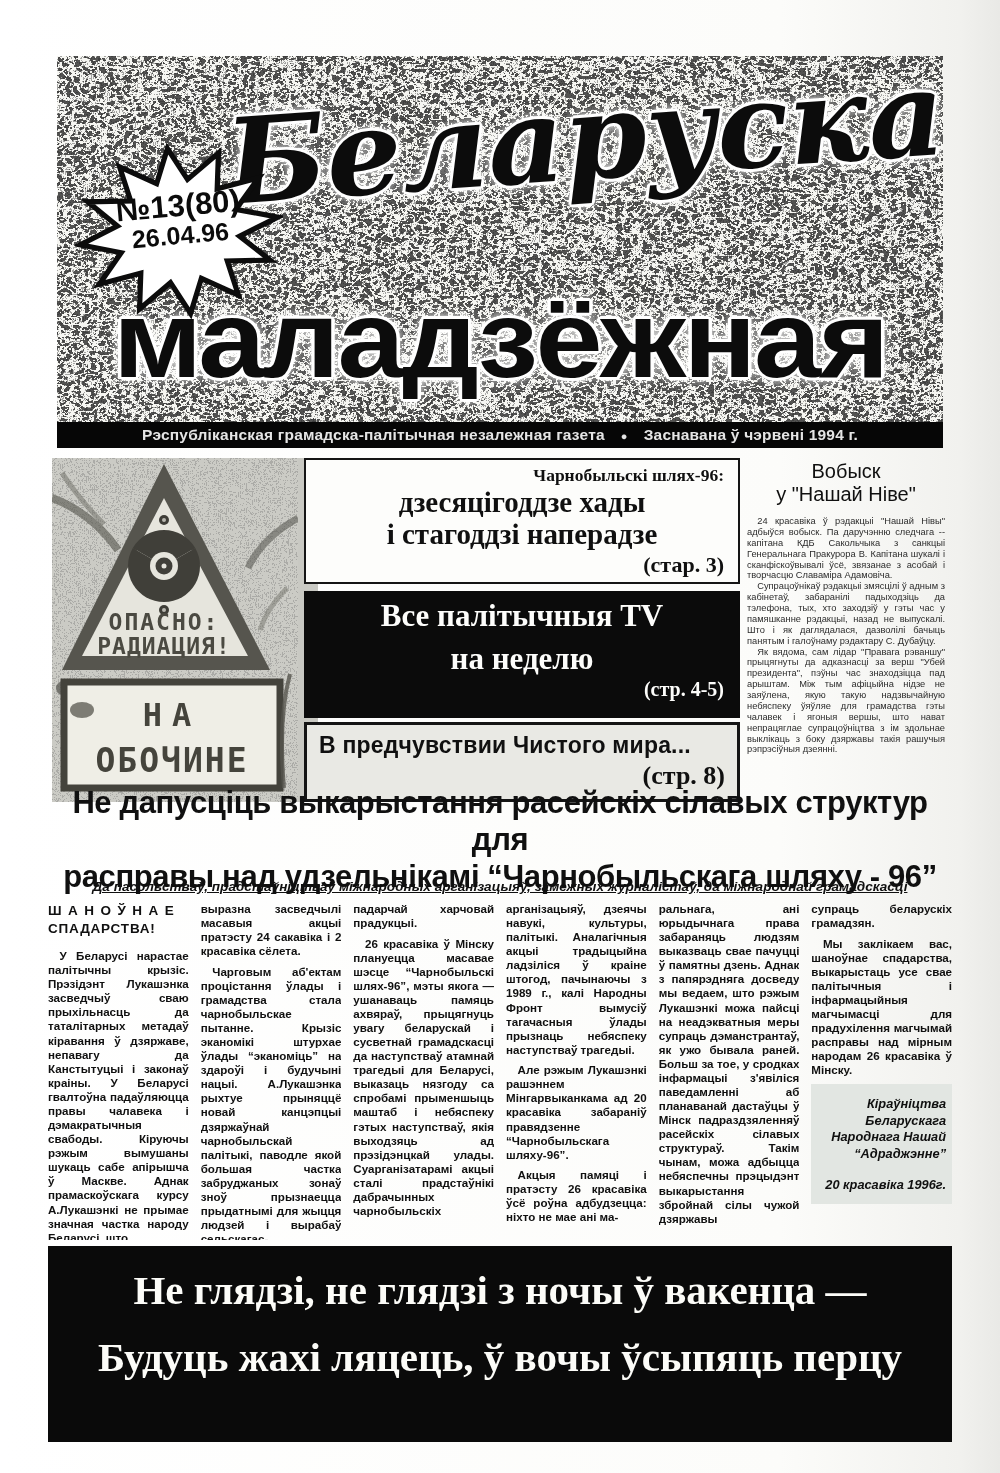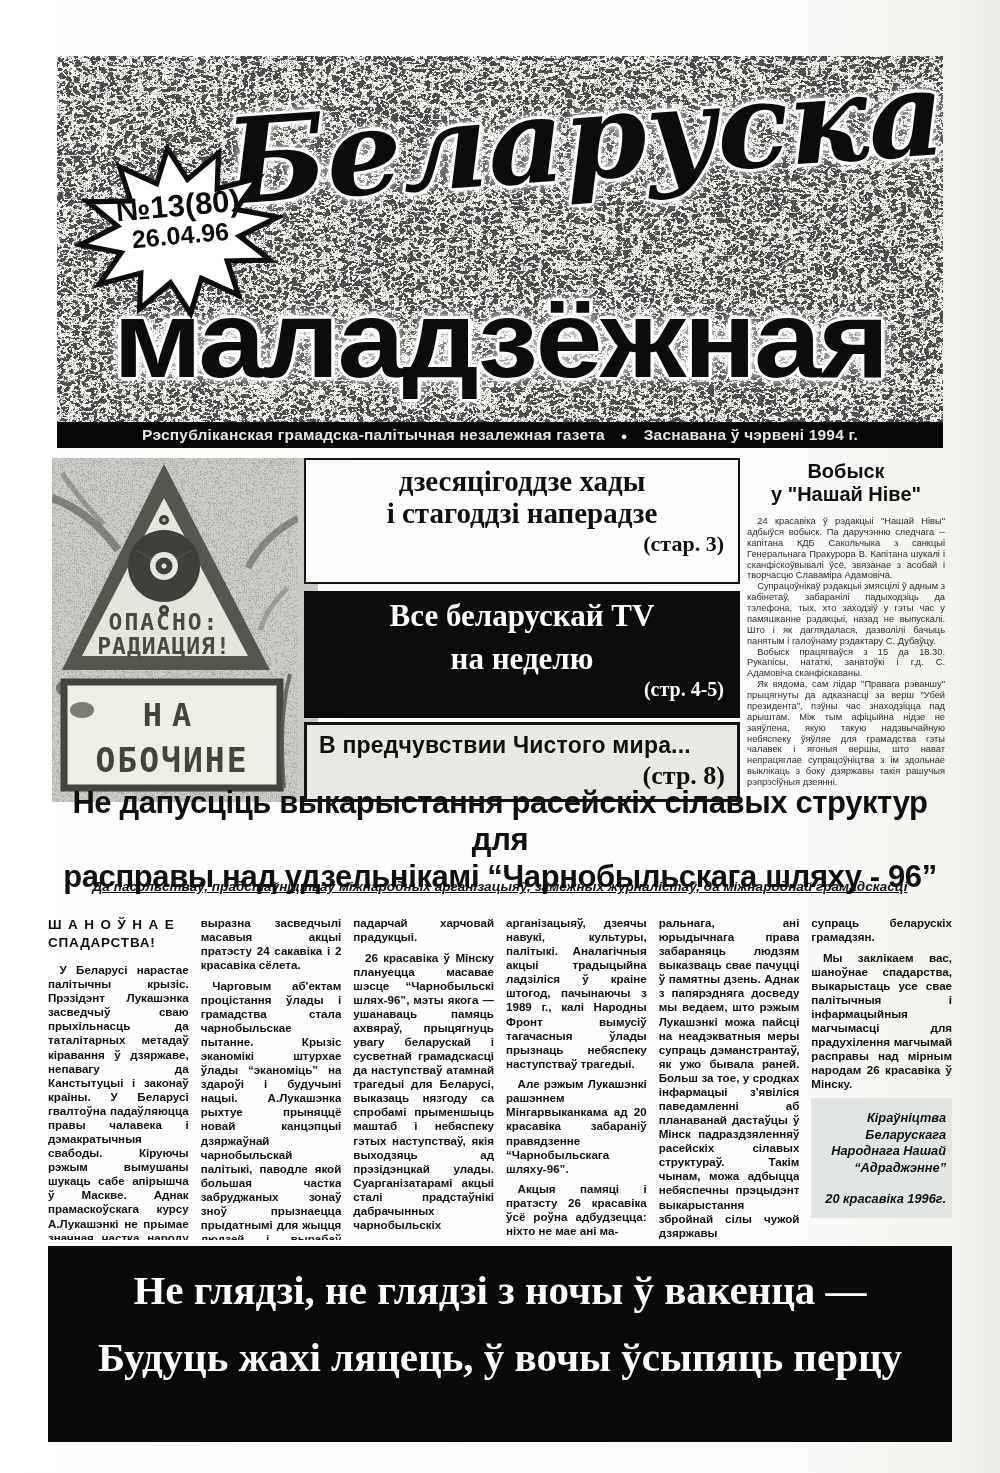--- a/index.html
+++ b/index.html
@@ -53,29 +53,29 @@
     padding:9px 16px;box-sizing:border-box;font-family:"Liberation Serif",serif;}
   .promo2 .big{text-align:center;font-weight:bold;font-size:31px;line-height:1.05;}
   .promo2 .big2{margin-top:10px;}
   .promo2 .pref{text-align:right;font-weight:bold;font-size:20px;margin-top:3px;}
   .promo3{position:absolute;left:304px;top:722px;width:436px;height:80px;border:3px solid #141414;
     background:#e9e9e4;padding:7px 12px 4px;box-sizing:border-box;}
   .promo3 .big{font-weight:bold;font-size:23px;letter-spacing:.2px;}
   .promo3 .pref{text-align:right;font-weight:bold;font-size:26px;font-family:"Liberation Serif",serif;margin-top:2px;}
   
   .raid{position:absolute;left:747px;top:458px;width:198px;height:344px;overflow:hidden;}
-  .raid-title{text-align:center;font-weight:bold;font-size:20px;line-height:1.15;margin:2px 0 10px;}
+  .raid-title{text-align:center;font-weight:normal;font-size:20px;line-height:1.15;margin:2px 0 10px;}
   .raid-body p{margin:0;font-size:9.3px;line-height:1.17;text-align:justify;text-indent:1.1em;color:#2b2b2b;}
   
   .headline{position:absolute;left:50px;top:784px;width:900px;text-align:center;
     font-weight:bold;font-size:31px;line-height:1.2;letter-spacing:-.4px;}
   .addressee{position:absolute;left:50px;top:879px;width:900px;text-align:center;
     font-weight:bold;font-style:italic;font-size:13.6px;text-decoration:underline;}
   .columns{position:absolute;left:48px;top:902px;width:904px;height:338px;display:flex;gap:12px;overflow:hidden;}
-  .col{flex:1 1 0;overflow:hidden;margin-top:14px;}
+  .col{flex:1 1 0;overflow:hidden;}
   .col p{margin:0 0 .55em;font-weight:bold;font-size:11.6px;line-height:1.215;text-align:justify;text-indent:1em;}
   .col.cont p:first-child{text-indent:0;}
   .salutation{font-weight:bold;font-size:13.5px;line-height:1.3;margin:0 0 12px;}
   .salut1{letter-spacing:.48em;}
   .salut2{letter-spacing:.06em;}
   .signature{background:#e2e6e2;margin-top:4px;padding:12px 10px 10px;margin-right:-4px;}
   .signature p{margin:0;text-align:right;text-indent:0;font-style:italic;font-size:12.8px;line-height:1.32;}
   .sig-date{margin-top:14px !important;}
   
   .banner{position:absolute;left:48px;top:1246px;width:904px;height:196px;background:#0a0a0a;color:#fcfcf8;
@@ -169,45 +169,45 @@
       <rect x="12" y="224" width="216" height="106" fill="#efeee6" stroke="#44433c" stroke-width="7"></rect>
       <text x="120" y="268" text-anchor="middle" font-family="DejaVu Sans Mono, monospace" font-weight="bold" font-size="32" letter-spacing="10" fill="#45443c">НА</text>
       <text x="120" y="314" text-anchor="middle" font-family="DejaVu Sans Mono, monospace" font-weight="bold" font-size="33" letter-spacing="2" fill="#45443c">ОБОЧИНЕ</text>
 
       <path d="M232,330 Q226,260 238,216" stroke="#56554d" stroke-width="4" fill="none" opacity="0.8"></path>
       <ellipse cx="30" cy="252" rx="12" ry="8" fill="#57564e" opacity="0.75"></ellipse>
     </svg>
   </div>
 
   <div class="promo1">
+    <div class="kicker">Чарнобыльскі шлях-96:</div>
     <div class="big">дзесяцігоддзе хады</div>
     <div class="big">і стагоддзі наперадзе</div>
     <div class="pref">(стар. 3)</div>
   </div>
 
   <div class="promo2">
-    <div class="big">Все беларускай TV</div>
+    <div class="big">Все палітычныя TV</div>
     <div class="big big2">на неделю</div>
     <div class="pref">(стр. 4-5)</div>
   </div>
 
   <div class="promo3">
     <div class="big">В предчувствии Чистого мира...</div>
     <div class="pref">(стр. 8)</div>
   </div>
 
   <div class="raid">
     <div class="raid-title">
       <div>Вобыск</div>
       <div>у "Нашай Ніве"</div>
     </div>
     <div class="raid-body">
         <p>24 красавіка ў рэдакцыі "Нашай Нівы" адбыўся вобыск. Па даручэнню следчага -- капітана КДБ Сакольчыка з санкцыі Генеральнага Пракурора В. Капітана шукалі і сканфіскоўвывалі ўсё, звязанае з асобай і творчасцю Славаміра Адамовіча.</p>
         <p>Супрацоўнікаў рэдакцыі змясцілі ў адным з кабінетаў, забаранілі падыходзіць да тэлефона, тых, хто заходзіў у гэты час у памяшканне рэдакцыі, назад не выпускалі. Што і як даглядалася, дазволілі бачыць панятым і галоўнаму рэдактару С. Дубаўцу.</p>
-        <p>Вобыск працягваўся з 15 да 18.30. Рукапісы, нататкі, занатоўкі і г.д. С. Адамовіча сканфіскаваны.</p>
         <p>Як вядома, сам лідар "Правага рэваншу" прыцягнуты да адказнасці за верш "Убей президента", пэўны час знаходзіцца пад арыштам. Між тым афіцыйна нідзе не заяўлена, якую такую надзвычайную небяспеку ўяўляе для грамадства гэты чалавек і ягоныя вершы, што нават непрацяглае супрацоўніцтва з ім здольнае выклікаць з боку дзяржавы такія рашучыя рэпрэсіўныя дзеянні.</p>
       </div>
   </div>
 
   <div class="headline">
     <div>Не дапусціць выкарыстання расейскіх сілавых структур для</div>
     <div>расправы над удзельнікамі “Чарнобыльскага шляху - 96”</div>
   </div>
   <div class="addressee">Да пасольстваў, прадстаўніцтваў міжнародных арганізацыяў, замежных журналістаў, да міжнароднай грамадскасці</div>
 

